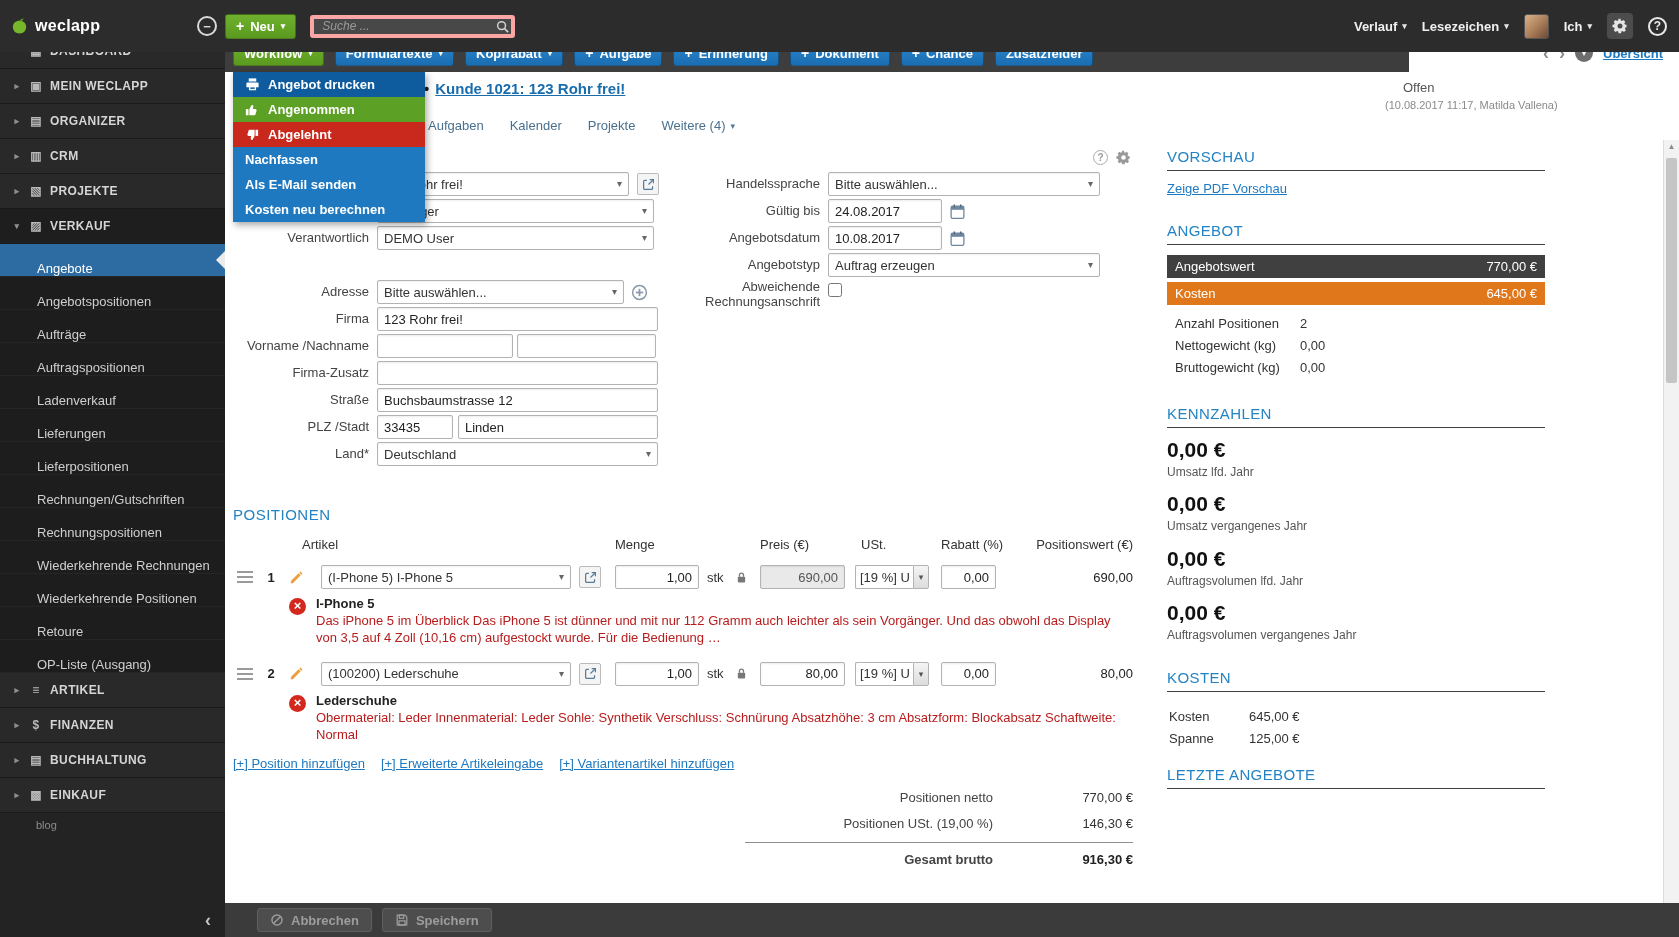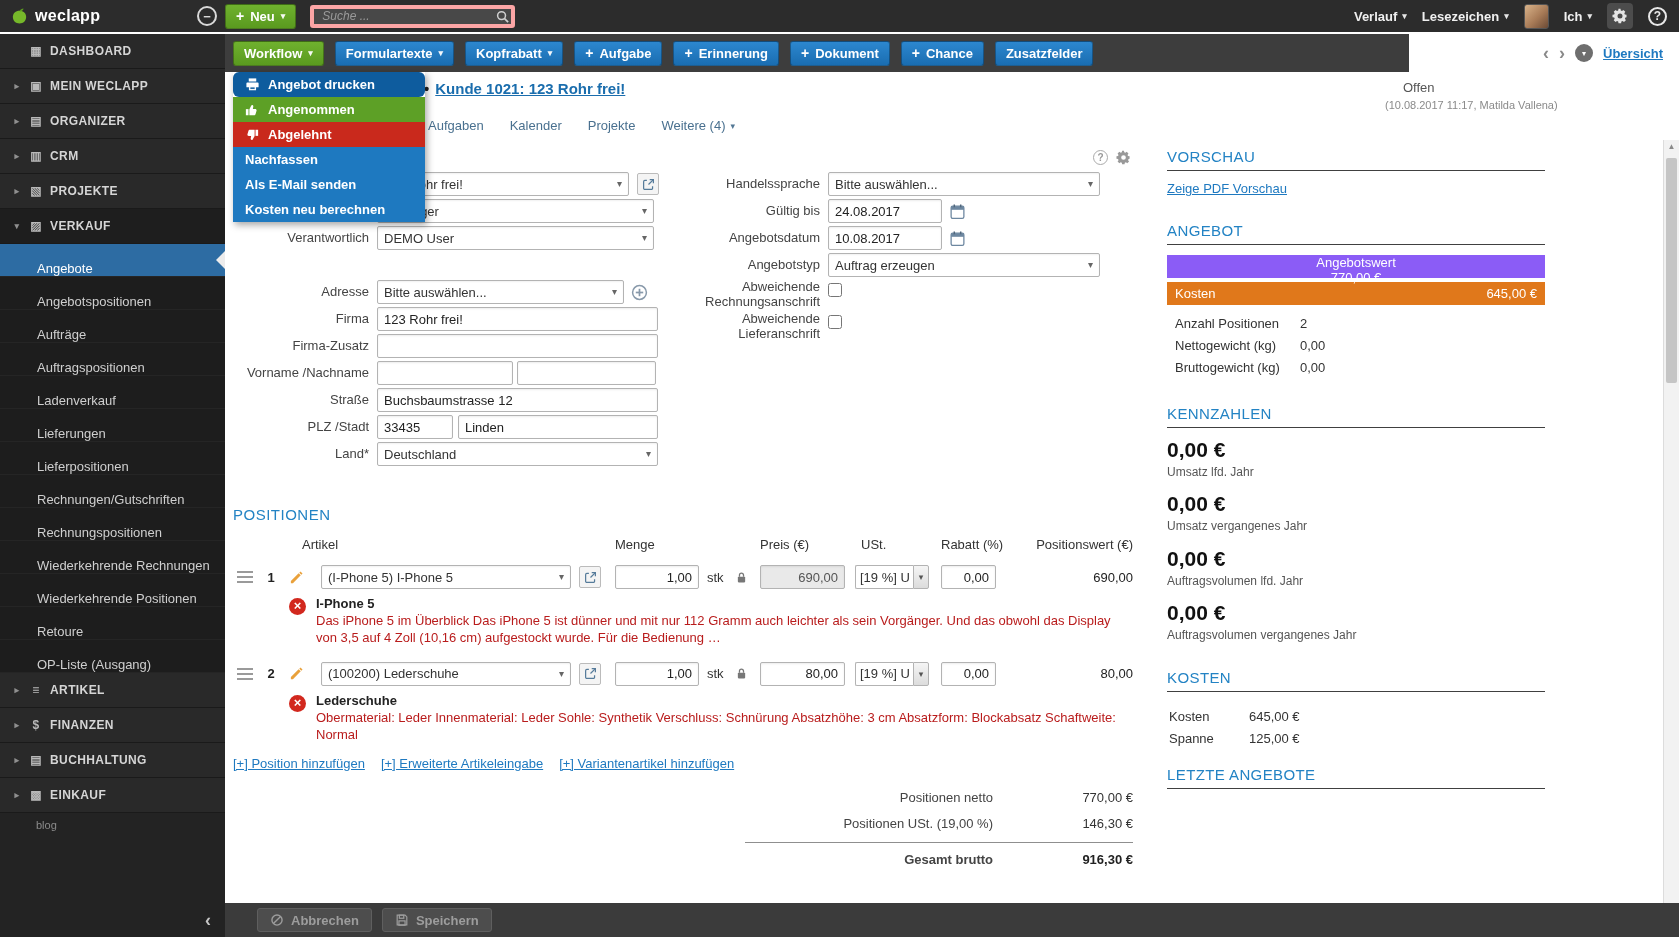--- a/index.html
+++ b/index.html
@@ -1,21 +1,21 @@
 <!DOCTYPE html>
 <html><head>
 <meta charset="utf-8">
 <style>
   * { box-sizing: border-box; margin: 0; padding: 0; }
   html,body { background:#ddd; }
   #app { position:relative; width:1679px; height:937px; background:#fff; overflow:hidden;
          font-family:"Liberation Sans", sans-serif; font-size:13px; color:#333; }
 
   
-  #topbar { position:absolute; top:0; left:0; width:100%; height:32px; background:#2c2c2c;
+  #topbar { position:absolute; top:0; left:0; width:100%; height:52px; background:#2c2c2c;
             display:flex; align-items:center; z-index:60; }
   .topbar-left { width:225px; display:flex; align-items:center; padding:0 8px 0 10px; }
   .logo { display:flex; align-items:center; gap:6px; flex:1; }
   .logo-text { color:#fff; font-size:16px; font-weight:bold; letter-spacing:.3px; }
   .collapse-circle { width:20px; height:20px; border:2px solid #d9d9d9; border-radius:50%;
             color:#d9d9d9; display:flex; align-items:center; justify-content:center;
             font-size:13px; font-weight:bold; line-height:1; cursor:pointer; }
   .btn { display:inline-flex; align-items:center; gap:6px; height:25px; padding:0 10px;
          border-radius:3px; color:#fff; font-weight:bold; font-size:13px; cursor:pointer;
          border:1px solid rgba(0,0,0,.3); white-space:nowrap; }
@@ -47,21 +47,21 @@
   .nav-arrow { color:#8a8a8a; font-size:18px; font-weight:bold; cursor:pointer; line-height:1; }
   .nav-circle { width:18px; height:18px; border-radius:50%; background:#6e6e6e; color:#fff;
                 display:flex; align-items:center; justify-content:center; font-size:8px; cursor:pointer; }
   .uebersicht { color:#1e79c0; font-weight:bold; text-decoration:underline; cursor:pointer; }
 
   
   #wf-menu { position:absolute; left:233px; top:72px; width:192px; z-index:100;
              box-shadow:2px 3px 7px rgba(0,0,0,.35); }
   .wf-item { height:25px; display:flex; align-items:center; gap:8px; padding:0 12px;
              color:#fff; font-weight:bold; font-size:13px; background:#1e79c0; cursor:pointer; }
-  .wf-item.first { background:#0e5c9e;border-radius:6px; }
+  .wf-item.first { background:#0e5c9e; }
   .wf-item.green { background:#5da026; }
   .wf-item.red   { background:#c9291c; }
   .wf-icon { width:15px; display:flex; }
 
   
   #sidebar { position:absolute; top:34px; left:0; width:225px; bottom:0; background:#232323;
              display:flex; flex-direction:column; z-index:5; }
   .side-item { height:35px; flex:none; display:flex; align-items:center; gap:6px; padding-left:12px;
              color:#d5d5d5; font-size:12px; font-weight:bold; letter-spacing:.4px;
              border-bottom:1px solid #1a1a1a; background:#292929; cursor:pointer; }
@@ -162,21 +162,21 @@
   .tot-row.bold { font-weight:bold; color:#222; }
 
   
   .panel { position:absolute; left:942px; top:76px; width:378px; }
   .p-section { margin-bottom:26px; }
   .p-heading { color:#2383c4; font-size:15px; letter-spacing:.4px; padding-bottom:5px;
                border-bottom:1px solid #404040; margin-bottom:10px; }
   .p-link { color:#1e79c0; text-decoration:underline; font-size:13px; cursor:pointer; }
   .bar { height:23px; display:flex; align-items:center; justify-content:space-between;
          padding:0 8px; color:#fff; font-size:13px; margin-bottom:4px; }
-  .bar.green { background:#8b5cf6;flex-direction:column; } .bar.orange { background:#e0781b; }
+  .bar.green { background:#404040; } .bar.orange { background:#e0781b; }
   .p-row { display:flex; font-size:13px; padding:7px 0 0 8px; }
   .p-label { width:125px; color:#333; }
   .kpi { margin-bottom:13px; }
   .kpi-val { font-size:21px; font-weight:bold; color:#111; }
   .kpi-label { font-size:12px; color:#555; margin-top:3px; max-width:200px; line-height:1.2; }
   .k-row { display:flex; font-size:13px; padding:7px 0 0 2px; }
   .k-label { width:80px; color:#333; }
 
   
   #footer { position:absolute; left:225px; right:0; bottom:0; height:34px; background:#3b3b3b;
@@ -505,27 +505,27 @@
             <line x1="8" y1="4.5" x2="8" y2="11.5" stroke="#8899aa" stroke-width="1.6"></line>
             <line x1="4.5" y1="8" x2="11.5" y2="8" stroke="#8899aa" stroke-width="1.6"></line>
           </svg>
         </span>
       </div>
       <div class="f-row">
         <span class="f-label">Firma</span>
         <input class="inp" style="width: 281px;" value="123 Rohr frei!">
       </div>
       <div class="f-row">
-        <span class="f-label">Firma-Zusatz</span>
-        <input class="inp" style="width: 281px;">
-      </div>
-      <div class="f-row">
         <span class="f-label">Vorname /Nachname</span>
         <input class="inp" style="width: 136px;">
         <input class="inp" style="width: 139px; margin-left: 4px;">
+      </div>
+      <div class="f-row">
+        <span class="f-label">Firma-Zusatz</span>
+        <input class="inp" style="width: 281px;">
       </div>
       <div class="f-row">
         <span class="f-label">Straße</span>
         <input class="inp" style="width: 281px;" value="Buchsbaumstrasse 12">
       </div>
       <div class="f-row">
         <span class="f-label">PLZ /Stadt</span>
         <input class="inp" style="width: 76px;" value="33435">
         <input class="inp" style="width: 200px; margin-left: 5px;" value="Linden">
       </div>
@@ -569,24 +569,20 @@
         </span>
       </div>
       <div class="f-row">
         <span class="f-label">Angebotstyp</span>
         <div class="select" style="width:272px">
           <span>Auftrag erzeugen</span>
         </div>
       </div>
       <div class="f-row cb">
         <span class="f-label">Abweichende Rechnungsanschrift</span>
-        <input type="checkbox" class="cbx" style="">
-      </div>
-      <div class="f-row cb">
-        <span class="f-label">Abweichende Lieferanschrift</span>
         <input type="checkbox" class="cbx" style="">
       </div>
     </div>
 
     <div class="positions">
       <div class="pos-heading">POSITIONEN</div>
 
       <div class="pos-header">
         <span class="ph1">Artikel</span>
         <span class="ph-menge">Menge</span>

